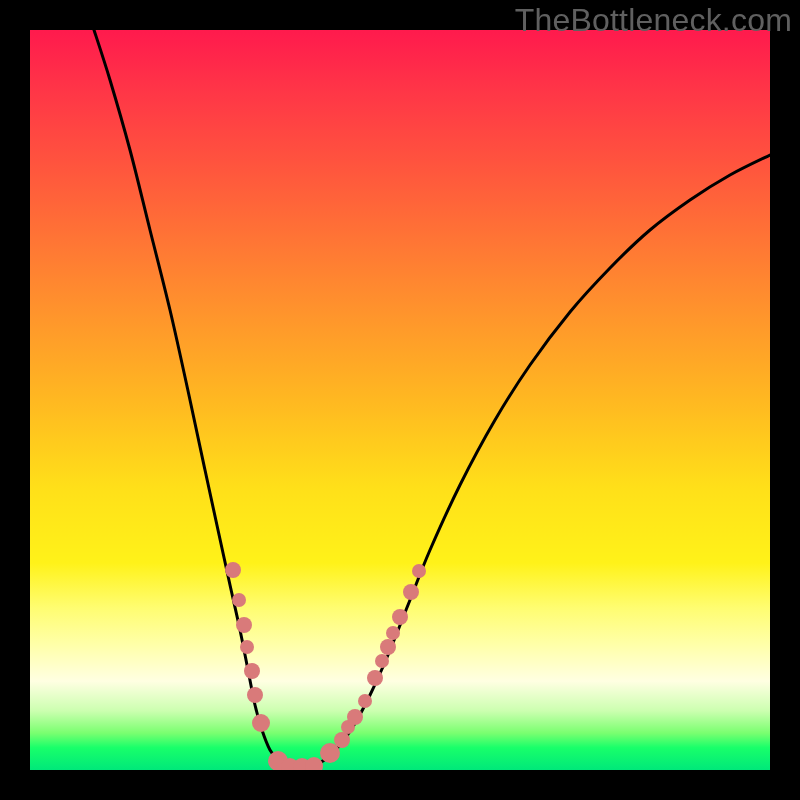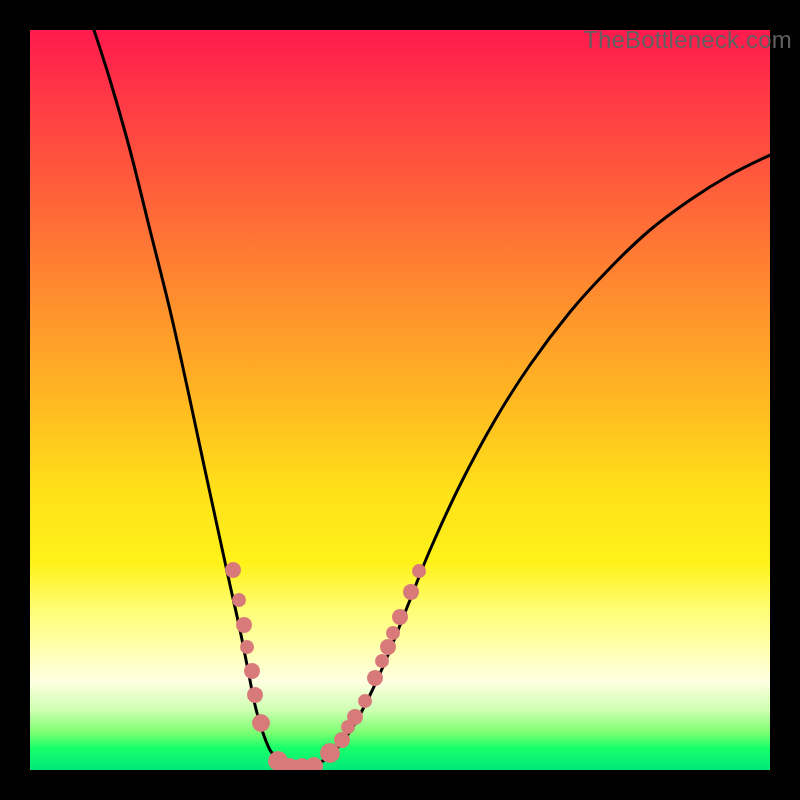--- a/index.html
+++ b/index.html
@@ -38,25 +38,24 @@
     position: absolute;
     left: 0;
     top: 0;
     width: 740px;
     height: 740px;
   }
   .watermark {
     position: absolute;
     top: 2px;
     right: 8px;
-    font-size: 24px;
+    font-size: 32px;
     font-weight: 500;
     color: #606060;
     letter-spacing: 0.2px;
-    margin-top: 24px;
   }
 </style>
 </head>
 <body>
 
 <div class="frame">
   <svg id="chart-svg" viewBox="0 0 740 740">
     <path id="curve-path" fill="none" d="M 64 0 C 66.7 8.3, 74.0 30.0, 80 50 C 86.0 70.0, 93.3 95.0, 100 120 C 106.7 145.0, 113.3 173.3, 120 200 C 126.7 226.7, 133.3 251.7, 140 280 C 146.7 308.3, 154.2 343.3, 160 370 C 165.8 396.7, 170.3 418.3, 175 440 C 179.7 461.7, 183.8 480.8, 188 500 C 192.2 519.2, 196.3 538.3, 200 555 C 203.7 571.7, 207.0 585.8, 210 600 C 213.0 614.2, 215.5 627.5, 218 640 C 220.5 652.5, 222.7 665.0, 225 675 C 227.3 685.0, 229.5 692.5, 232 700 C 234.5 707.5, 237.3 715.0, 240 720 C 242.7 725.0, 245.3 727.5, 248 730 C 250.7 732.5, 253.3 733.8, 256 735 C 258.7 736.2, 260.8 736.7, 264 737 C 267.2 737.3, 271.3 737.3, 275 737 C 278.7 736.7, 282.2 736.7, 286 735 C 289.8 733.3, 294.0 730.3, 298 727 C 302.0 723.7, 305.7 720.3, 310 715 C 314.3 709.7, 319.0 703.3, 324 695 C 329.0 686.7, 334.3 676.7, 340 665 C 345.7 653.3, 351.7 640.0, 358 625 C 364.3 610.0, 371.0 592.5, 378 575 C 385.0 557.5, 391.3 540.0, 400 520 C 408.7 500.0, 419.2 476.7, 430 455 C 440.8 433.3, 453.3 410.0, 465 390 C 476.7 370.0, 487.5 353.0, 500 335 C 512.5 317.0, 526.7 298.2, 540 282 C 553.3 265.8, 566.7 251.7, 580 238 C 593.3 224.3, 606.7 211.3, 620 200 C 633.3 188.7, 646.7 179.2, 660 170 C 673.3 160.8, 686.7 152.5, 700 145 C 713.3 137.5, 733.3 128.3, 740 125" stroke="#000000" stroke-width="3" stroke-linecap="round"></path>
     <g id="markers-group">
         <circle cx="203" cy="540" r="8" fill="#d97a7a"></circle>

